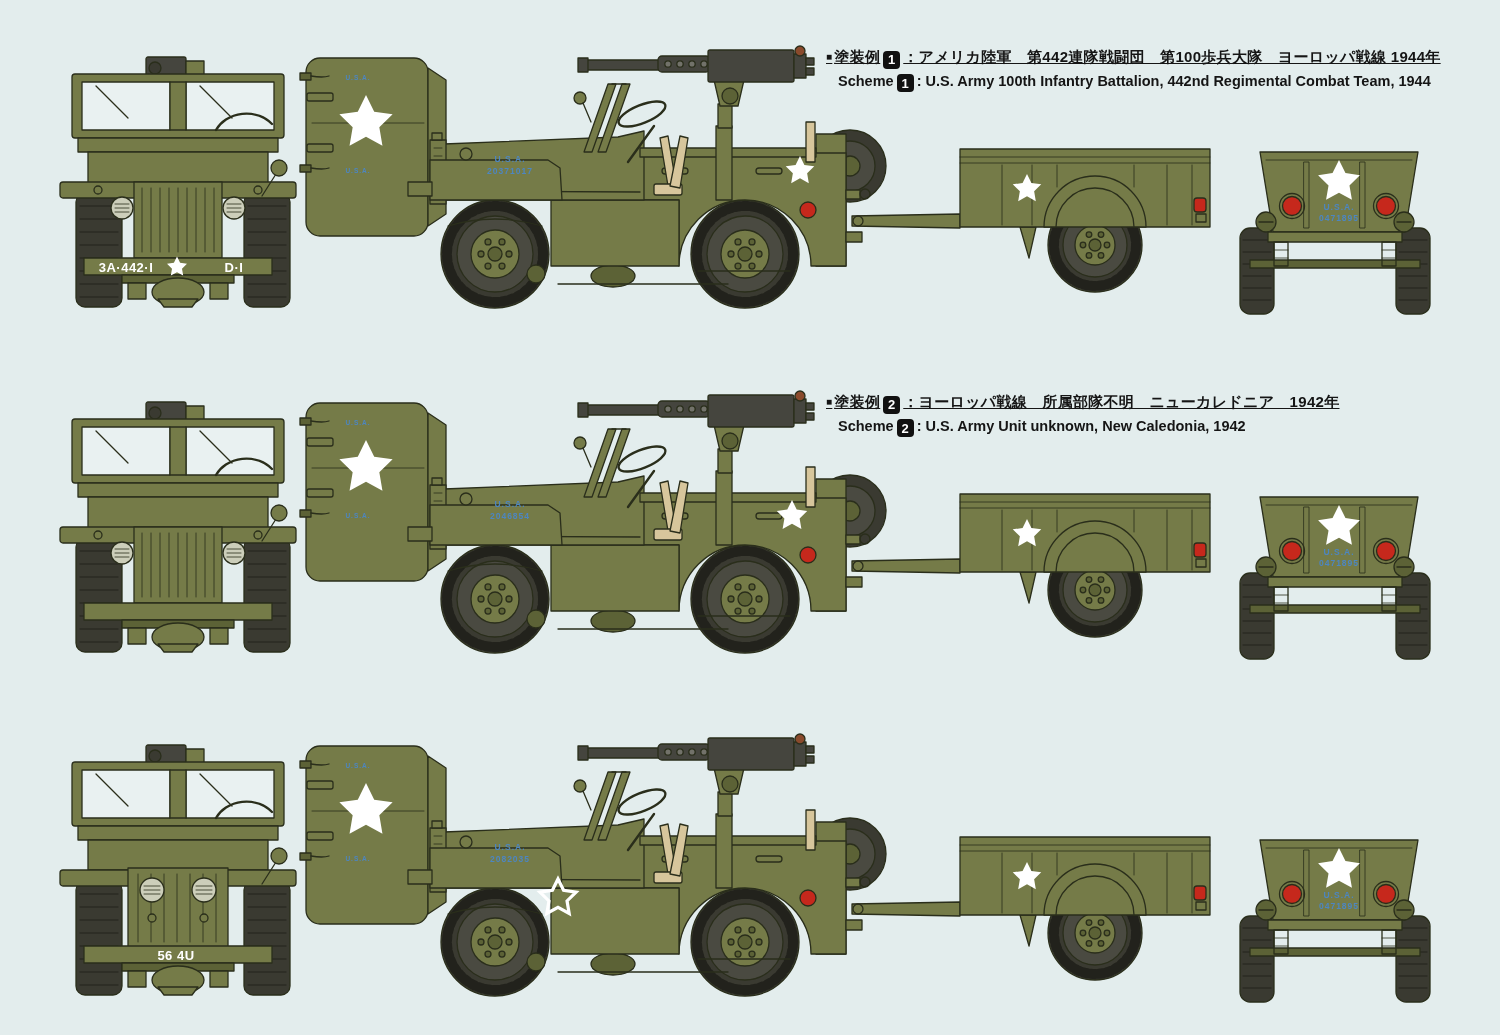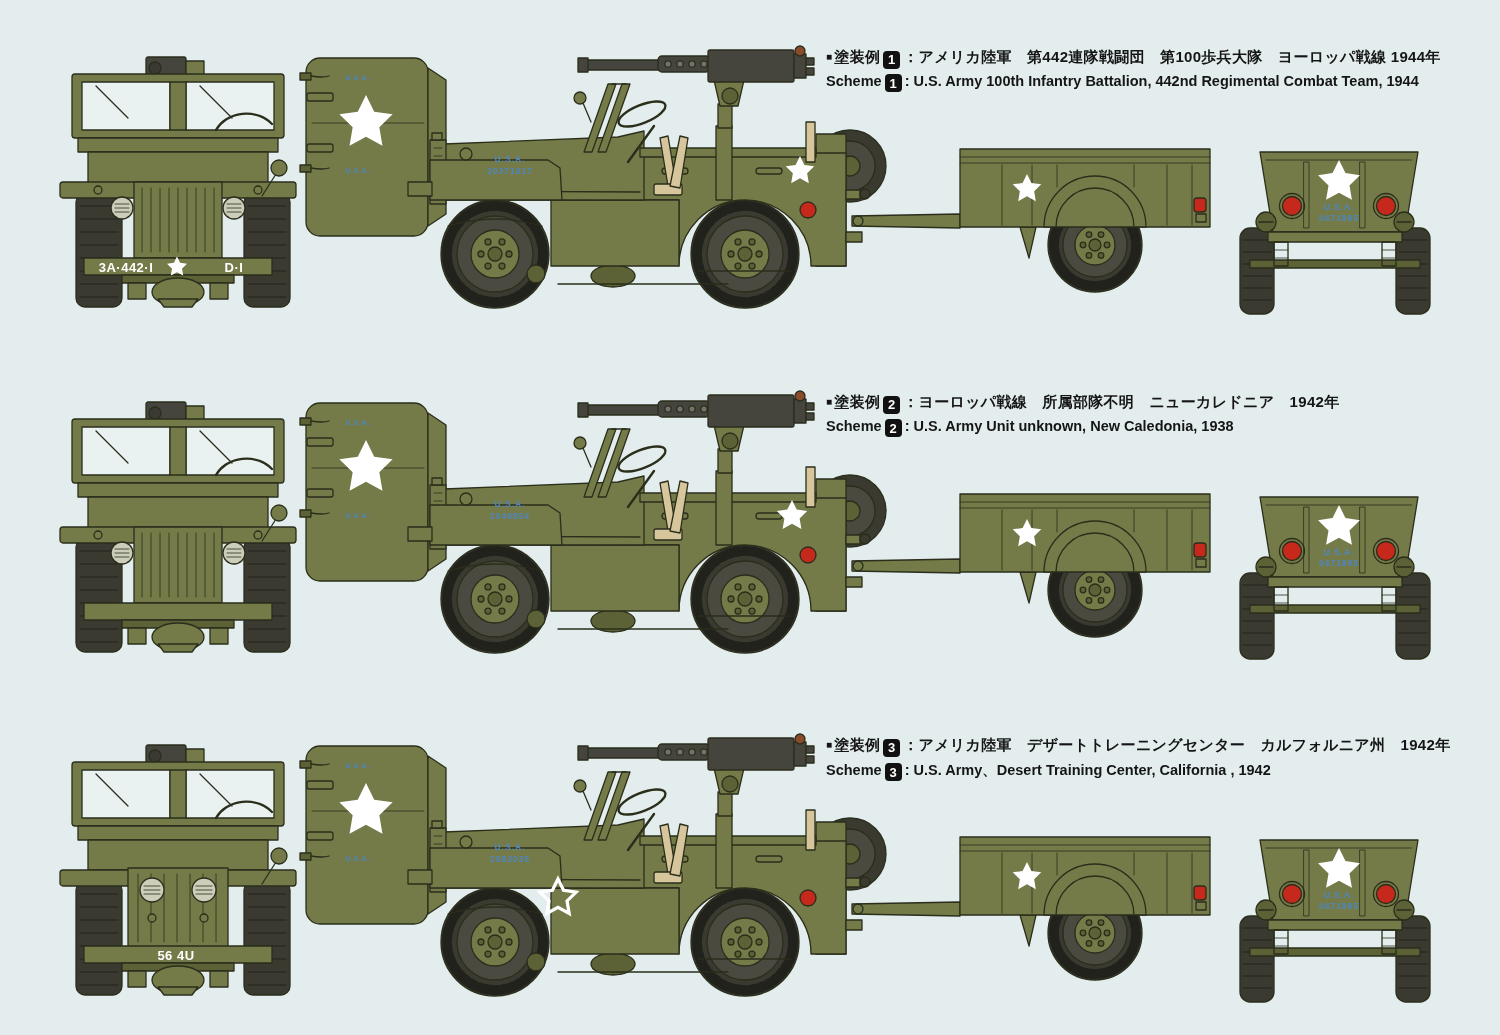--- a/index.html
+++ b/index.html
@@ -20,22 +20,22 @@
   .f-star{fill:var(--star_white);stroke:none;}
   .star-o{fill:none;stroke:var(--star_white);stroke-width:1.7;}
   .tread-ring{fill:none;stroke:#22221c;stroke-width:10;stroke-dasharray:4.5 3.5;}
   .tread-l{stroke:#22221c;stroke-width:1;}
   text{stroke:none;}
   .stencil{font:700 8.5px "Liberation Sans",sans-serif;fill:var(--blue);letter-spacing:1px;text-anchor:middle;}
   .stencil-sm{font:700 6.5px "Liberation Sans",sans-serif;fill:var(--blue);letter-spacing:1px;text-anchor:middle;}
   .bumper-t{font:700 13px "Liberation Sans",sans-serif;fill:#fff;letter-spacing:.5px;text-anchor:middle;}
   
   .caption{position:absolute;left:826px;top:8px;width:672px;color:var(--text_black);}
-  .cap-jp{font-size:15px;font-weight:700;letter-spacing:.3px;white-space:nowrap;}
-  .cap-en{font-size:14.5px;font-weight:700;margin-top:4px;white-space:nowrap;}
+  .cap-jp{font-size:15px;font-weight:700;letter-spacing:.3px;white-space:nowrap;text-decoration:underline;}
+  .cap-en{font-size:14.5px;font-weight:700;margin-top:4px;margin-left:12px;white-space:nowrap;}
   .badge{display:inline-flex;align-items:center;justify-content:center;width:17px;height:18px;
          background:var(--badge_black);color:#fff;border-radius:4px;font-size:13px;font-weight:700;
          margin:0 3px;vertical-align:-2px;}
   .bullet{font-size:10px;vertical-align:2px;margin-right:2px;}
 </style>
 </head>
 <body>
 
 <div id="sheet">
 
@@ -313,21 +313,21 @@
   <svg class="art" style="left:852px;top:92px;width:375px;height:215px" viewBox="0 0 375 215">
     <use href="#g-trs"></use>
   </svg>
   <svg class="art" style="left:1240px;top:102px;width:190px;height:195px" viewBox="0 0 190 195">
     <use href="#g-trr"></use>
     <text class="stencil" x="99" y="68">U.S.A.</text>
     <text class="stencil" x="99" y="79">0471895</text>
   </svg>
   <div class="caption">
     <div class="cap-jp"><span class="bullet">■</span><span>塗装例</span><span class="badge">2</span><span>：ヨーロッパ戦線　所属部隊不明　ニューカレドニア　1942年</span></div>
-    <div class="cap-en"><span>Scheme</span><span class="badge">2</span><span>: U.S. Army Unit unknown, New Caledonia, 1938</span></div>
+    <div class="cap-en"><span>Scheme</span><span class="badge">2</span><span>: U.S. Army Unit unknown, New Caledonia, 1942</span></div>
   </div>
 </div>
 
 <div class="row" style="top:728px">
   <svg class="art" style="left:58px;top:16px;width:260px;height:252px" viewBox="0 0 260 252">
     <use href="#g-front-stamped"></use>
     <text class="bumper-t" x="68" y="216"></text>
     <text class="bumper-t" x="176" y="216"></text>
     <text class="bumper-t" x="118" y="216">56  4U</text>
   </svg>
@@ -343,19 +343,15 @@
     <use href="#p-star" transform="translate(150,170) scale(1.9)" class="star-o"></use>
   </svg>
   <svg class="art" style="left:852px;top:92px;width:375px;height:215px" viewBox="0 0 375 215">
     <use href="#g-trs"></use>
   </svg>
   <svg class="art" style="left:1240px;top:102px;width:190px;height:195px" viewBox="0 0 190 195">
     <use href="#g-trr"></use>
     <text class="stencil" x="99" y="68">U.S.A.</text>
     <text class="stencil" x="99" y="79">0471895</text>
   </svg>
-  <div class="caption">
-    <div class="cap-jp"><span class="bullet">■</span><span>塗装例</span><span class="badge">3</span><span>：アメリカ陸軍　デザートトレーニングセンター　カルフォルニア州　1942年</span></div>
-    <div class="cap-en"><span>Scheme</span><span class="badge">3</span><span>: U.S. Army、Desert Training Center, California , 1942</span></div>
-  </div>
 </div>
 
 </div>
 
 </body></html>

